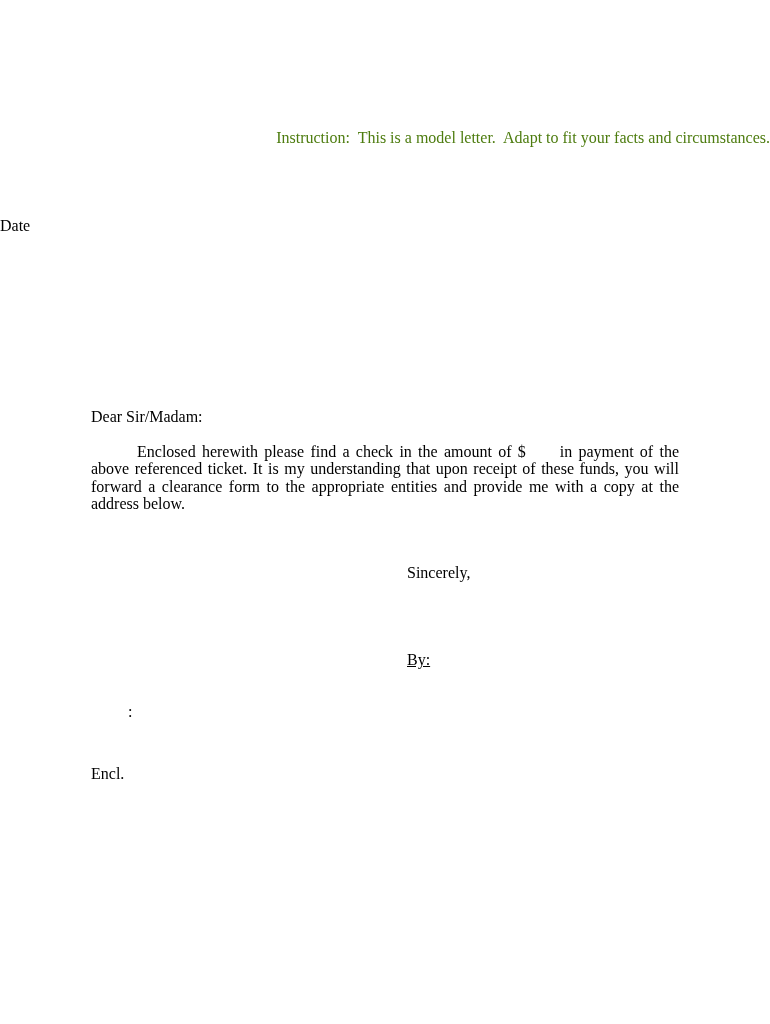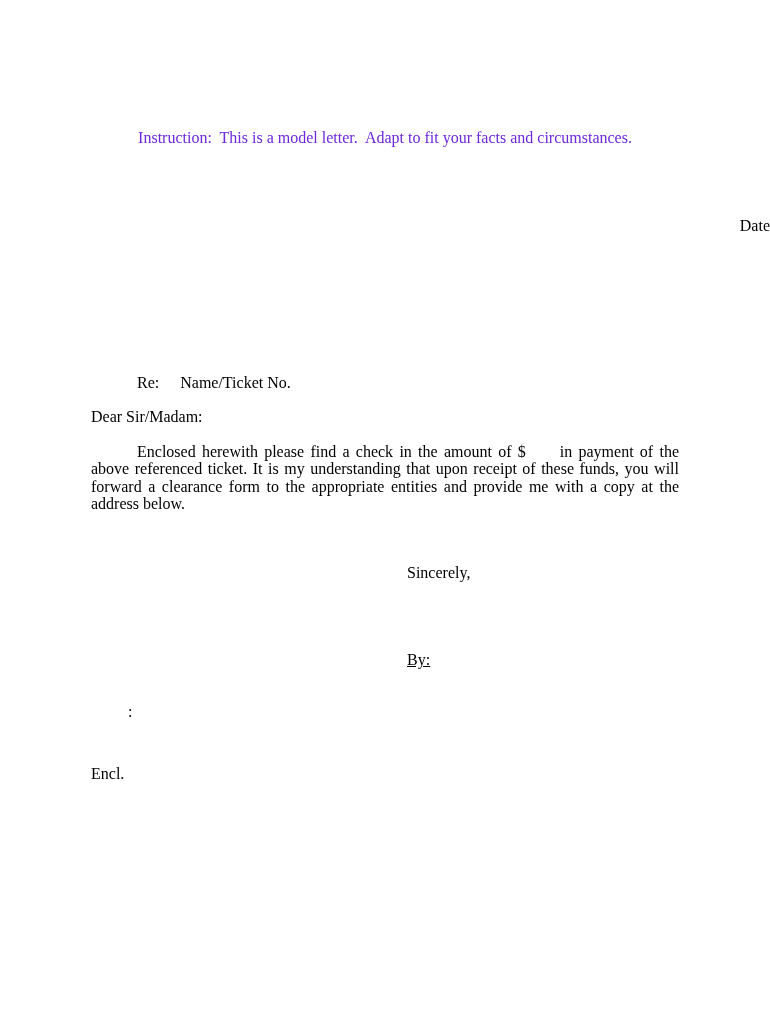--- a/index.html
+++ b/index.html
@@ -10,26 +10,26 @@
     background: #ffffff;
     overflow: hidden;
     font-family: "Liberation Serif", "DejaVu Serif", serif;
     font-size: 16px;
     line-height: 17.4px;
     color: #000000;
   }
   .prewrap { white-space: pre-wrap; }
   .instruction {
     position: absolute; top: 129px; left: 0; width: 770px;
-    text-align: center;
-    color: #6d28d9;
+    text-align: right;
+    color: #4d7c0f;
   }
   .date-line {
     position: absolute; top: 217px; left: 0; width: 770px;
-    text-align: right;
+    text-align: left;
   }
   .recipient { position: absolute; top: 269px; left: 91px; }
   .re-line { position: absolute; top: 374px; left: 91px; }
   .re-label { margin-left: 46px; }
   .re-value { margin-left: 17px; }
   .salutation { position: absolute; top: 408px; left: 91px; }
   .para {
     position: absolute; left: 91px; width: 588px;
     margin: 0;
     text-align: justify;
@@ -46,24 +46,20 @@
 </head>
 <body>
 
 <div class="page">
 
   <div class="instruction prewrap">Instruction:  This is a model letter.  Adapt to fit your facts and circumstances.</div>
 
   <div class="date-line">Date</div>
 
 
-  <div class="re-line">
-    <span class="re-label">Re:</span>
-    <span class="re-value">Name/Ticket No.</span>
-  </div>
 
   <div class="salutation">Dear Sir/Madam:</div>
 
   <p class="para para1"><span>Enclosed herewith please find a check in the amount of $</span><span class="amount-gap"></span><span>in payment of the above referenced ticket.  It is my understanding that upon receipt of these funds, you will forward a clearance form to the appropriate entities and provide me with a copy at the address below.</span></p>
 
 
   <div class="closing">Sincerely,</div>
 
   <div class="by-line">By:</div>
 

